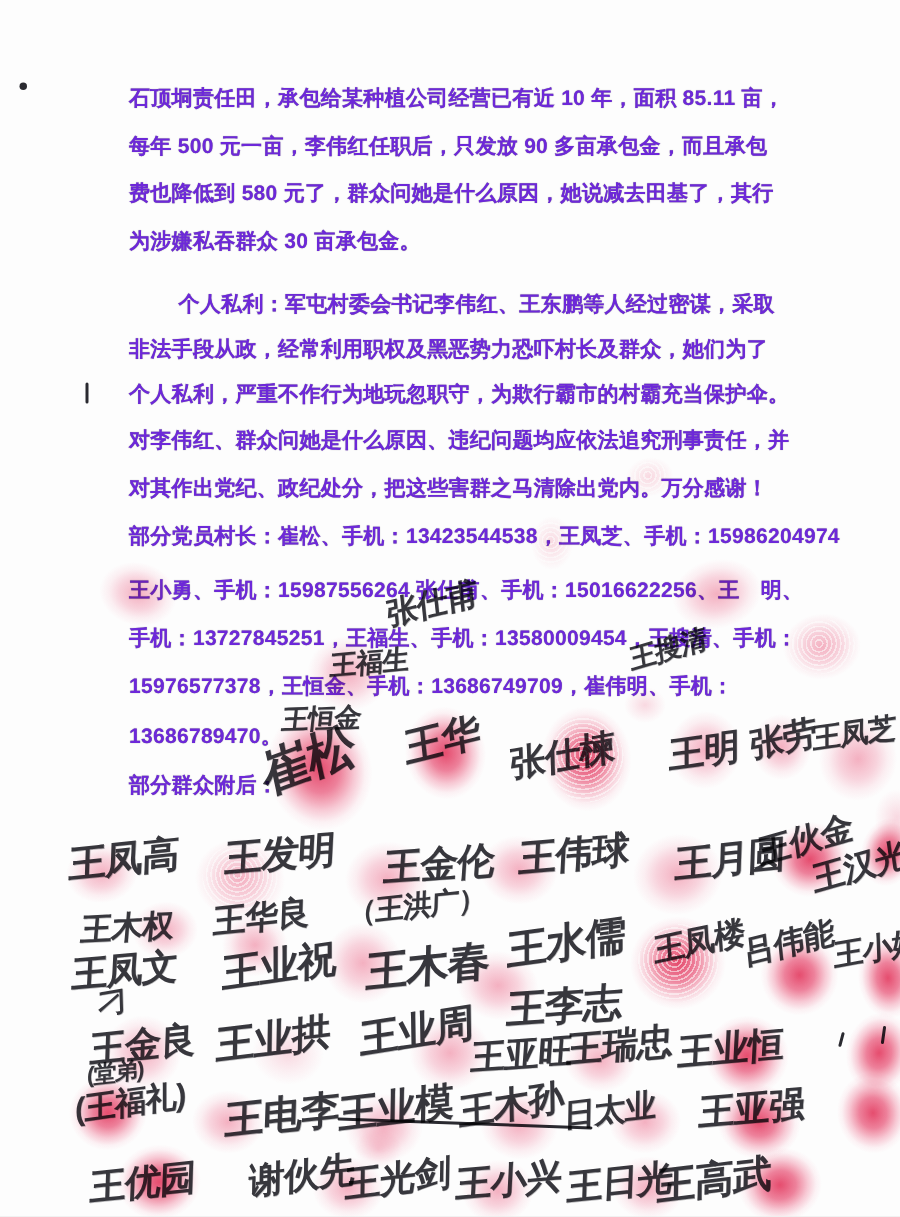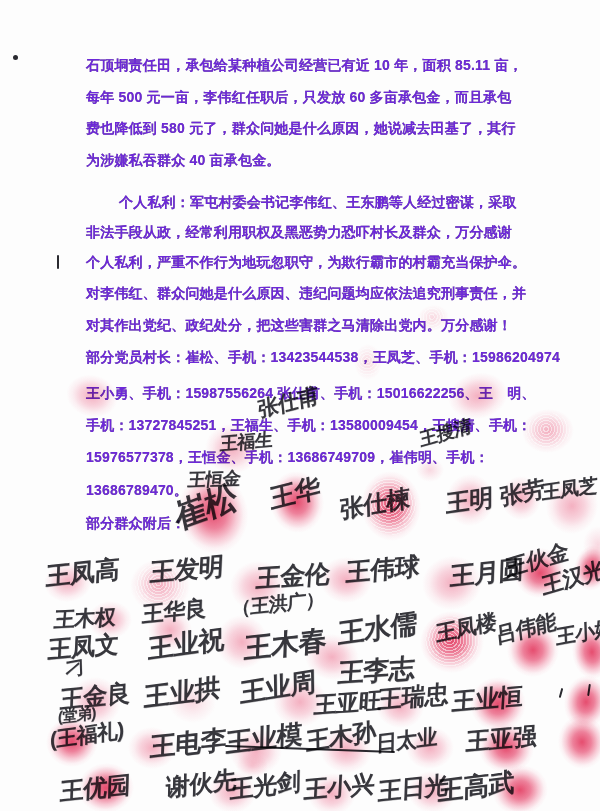--- a/index.html
+++ b/index.html
@@ -68,25 +68,25 @@
     mix-blend-mode:multiply;
   }
   .ink-dot{border-radius:50%;}
 </style>
 </head>
 <body>
 
 <div class="page">
   <div>
       <div class="tline" style="left: 86px; top: 57px;">石顶垌责任田，承包给某种植公司经营已有近 10 年，面积 85.11 亩，</div>
-      <div class="tline" style="left: 86px; top: 89px;">每年 500 元一亩，李伟红任职后，只发放 60 多亩承包金，而且承包</div>
+      <div class="tline" style="left: 86px; top: 89px;">每年 500 元一亩，李伟红任职后，只发放 90 多亩承包金，而且承包</div>
       <div class="tline" style="left: 86px; top: 120px;">费也降低到 580 元了，群众问她是什么原因，她说减去田基了，其行</div>
-      <div class="tline" style="left: 86px; top: 152px;">为涉嫌私吞群众 40 亩承包金。</div>
+      <div class="tline" style="left: 86px; top: 152px;">为涉嫌私吞群众 30 亩承包金。</div>
       <div class="tline" style="left: 119px; top: 194px;">个人私利：军屯村委会书记李伟红、王东鹏等人经过密谋，采取</div>
-      <div class="tline" style="left: 86px; top: 224px;">非法手段从政，经常利用职权及黑恶势力恐吓村长及群众，万分感谢</div>
+      <div class="tline" style="left: 86px; top: 224px;">非法手段从政，经常利用职权及黑恶势力恐吓村长及群众，她们为了</div>
       <div class="tline" style="left: 86px; top: 254px;">个人私利，严重不作行为地玩忽职守，为欺行霸市的村霸充当保护伞。</div>
       <div class="tline" style="left: 86px; top: 285px;">对李伟红、群众问她是什么原因、违纪问题均应依法追究刑事责任，并</div>
       <div class="tline" style="left: 86px; top: 317px;">对其作出党纪、政纪处分，把这些害群之马清除出党内。万分感谢！</div>
       <div class="tline" style="left: 86px; top: 349px;">部分党员村长：崔松、手机：13423544538，王凤芝、手机：15986204974</div>
       <div class="tline" style="left: 86px; top: 385px;">王小勇、手机：15987556264 张仕甫、手机：15016622256、王　明、</div>
       <div class="tline" style="left: 86px; top: 417px;">手机：13727845251，王福生、手机：13580009454，王搜清、手机：</div>
       <div class="tline" style="left: 86px; top: 449px;">15976577378，王恒金、手机：13686749709，崔伟明、手机：</div>
       <div class="tline" style="left: 86px; top: 482px;">13686789470。</div>
       <div class="tline" style="left: 86px; top: 515px;">部分群众附后：</div>
     </div>

